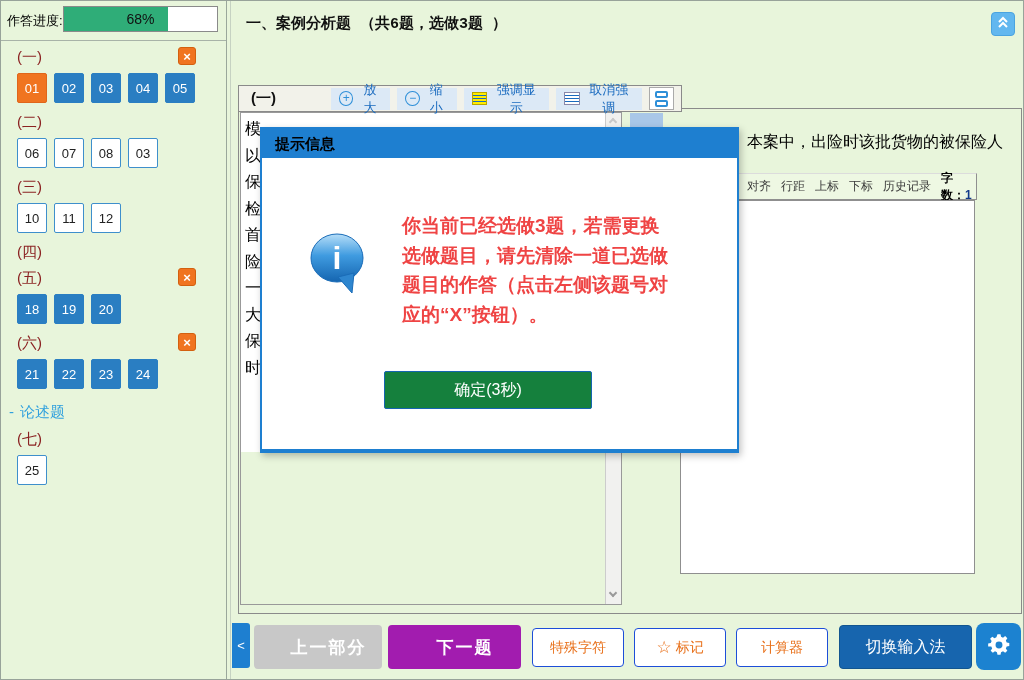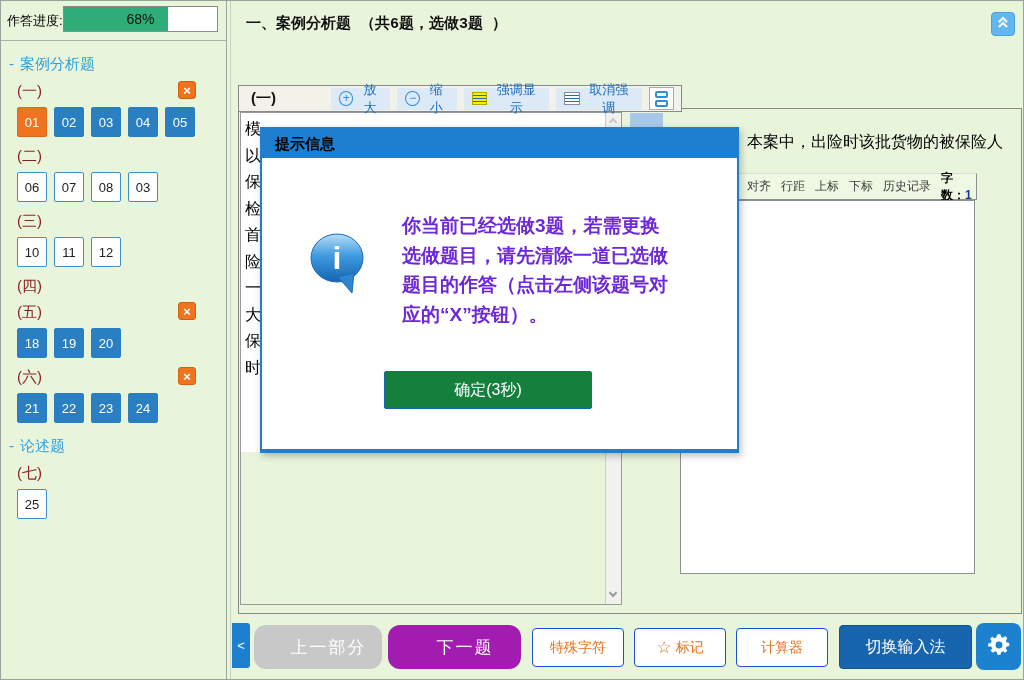--- a/index.html
+++ b/index.html
@@ -56,26 +56,26 @@
   .fmt-item { white-space:nowrap; }
   .count-label { font-weight:bold; color:#000; }
   .count-value { color:#123a8a; font-weight:bold; }
   .answer-box { position:absolute; left:449px; top:199px; width:295px; height:374px; background:#fff; border:1px solid #8f8f8f; }
 
   
   .dialog { position:absolute; left:29px; top:126px; width:479px; height:326px; background:#fff; border:2px solid #1E7FD0; border-bottom-width:4px; box-shadow:2px 3px 7px rgba(0,0,0,.25); z-index:50; }
   .dialog-title { height:29px; background:#1E7FD0; color:#000000; font-weight:bold; font-size:15px; line-height:29px; padding-left:13px; }
   .info-icon { position:absolute; left:46px; top:102px; }
   .dlg-msg { position:absolute; left:140px; top:82px; width:332px; }
-  .dlg-line { font-size:19px; font-weight:bold; color:#6d28d9; line-height:29.5px; white-space:nowrap; }
+  .dlg-line { font-size:19px; font-weight:bold; color:#ef4444; line-height:29.5px; white-space:nowrap; }
   .confirm-btn { position:absolute; left:122px; top:242px; width:208px; height:38px; background:#15803d; border:1px solid #1565b0; border-radius:2px; color:#fff; font-size:16px; }
 
   
   .collapse-tab { position:absolute; left:1px; top:622px; width:18px; height:45px; background:#1E7FD0; border-radius:0 3px 3px 0; color:#fff; font-size:13px; }
-  .f-btn { position:absolute; top:624px; height:44px; border-radius:12px; color:#fff; font-size:17px; font-weight:normal; letter-spacing:2px;padding-left:21px; }
+  .f-btn { position:absolute; top:624px; height:44px; border-radius:4px; color:#fff; font-size:17px; font-weight:bold; letter-spacing:2px;padding-left:21px; }
   .prev-btn { left:23px;  width:128px; background:#C8C8C8; }
   .next-btn { left:157px; width:133px; background:#a21caf; }
   .f-tools { position:absolute; left:301px; top:627px; display:flex; gap:10px; }
   .outline-btn { width:92px; height:39px; background:#fff; border:1px solid #1d4ed8; border-radius:4px; color:#E8701A; font-size:14px; display:inline-flex; align-items:center; justify-content:center; gap:4px; }
   .outline-btn .star { font-size:17px; line-height:1; }
   .ime-btn { position:absolute; left:608px; top:624px; width:133px; height:44px; background:#1765AE; border:1px solid #125590; border-radius:4px; color:#fff; font-size:16px; }
   .gear-btn { position:absolute; left:745px; top:622px; width:45px; height:47px; background:#1C82D0; border-radius:8px; display:flex; align-items:center; justify-content:center; }
 </style>
 </head>
 <body>
@@ -84,21 +84,20 @@
 
   <aside class="sidebar">
     <div class="progress-row">
       <span class="progress-label">作答进度:</span>
       <div class="progress-bar">
         <div class="progress-fill" style="width: 68%;"></div>
         <span class="progress-text">68%</span>
       </div>
     </div>
     <div id="sidebar-list">
-        <div class="side-title"><span class="minus">-</span><span>案例分析题</span></div>
         <div class="group-row"><span class="group-label">(一)</span><button class="x-btn">×</button></div>
         <div class="q-row">
           <button class="q-btn current">01</button>
           <button class="q-btn answered">02</button>
           <button class="q-btn answered">03</button>
           <button class="q-btn answered">04</button>
           <button class="q-btn answered">05</button>
         </div>
         <div class="group-row"><span class="group-label">(二)</span></div>
         <div class="q-row">

